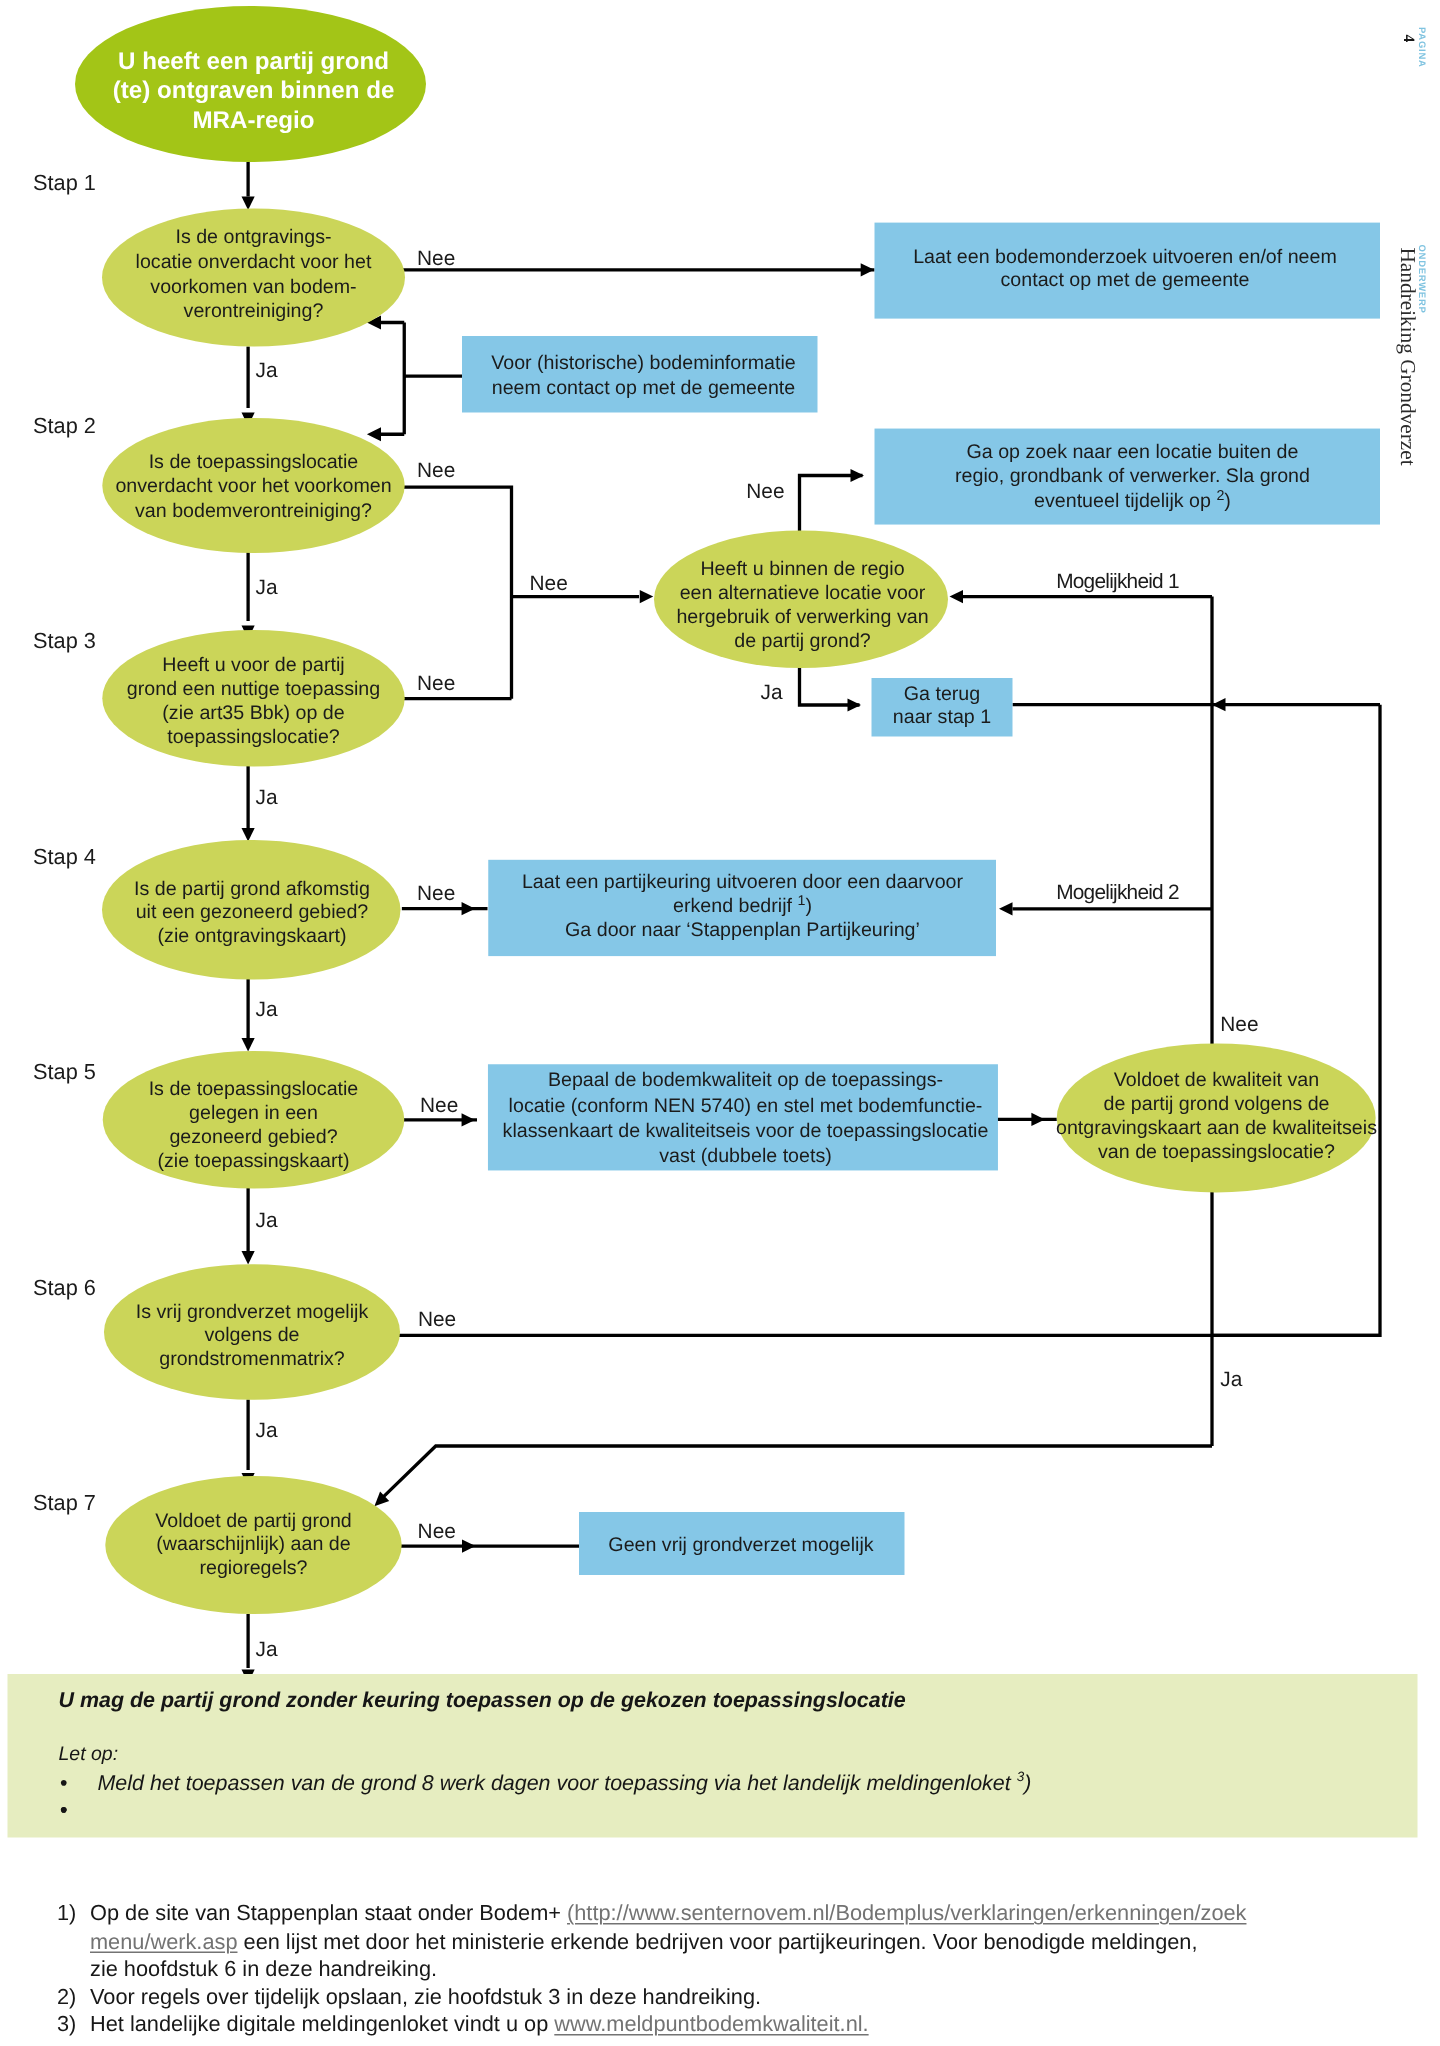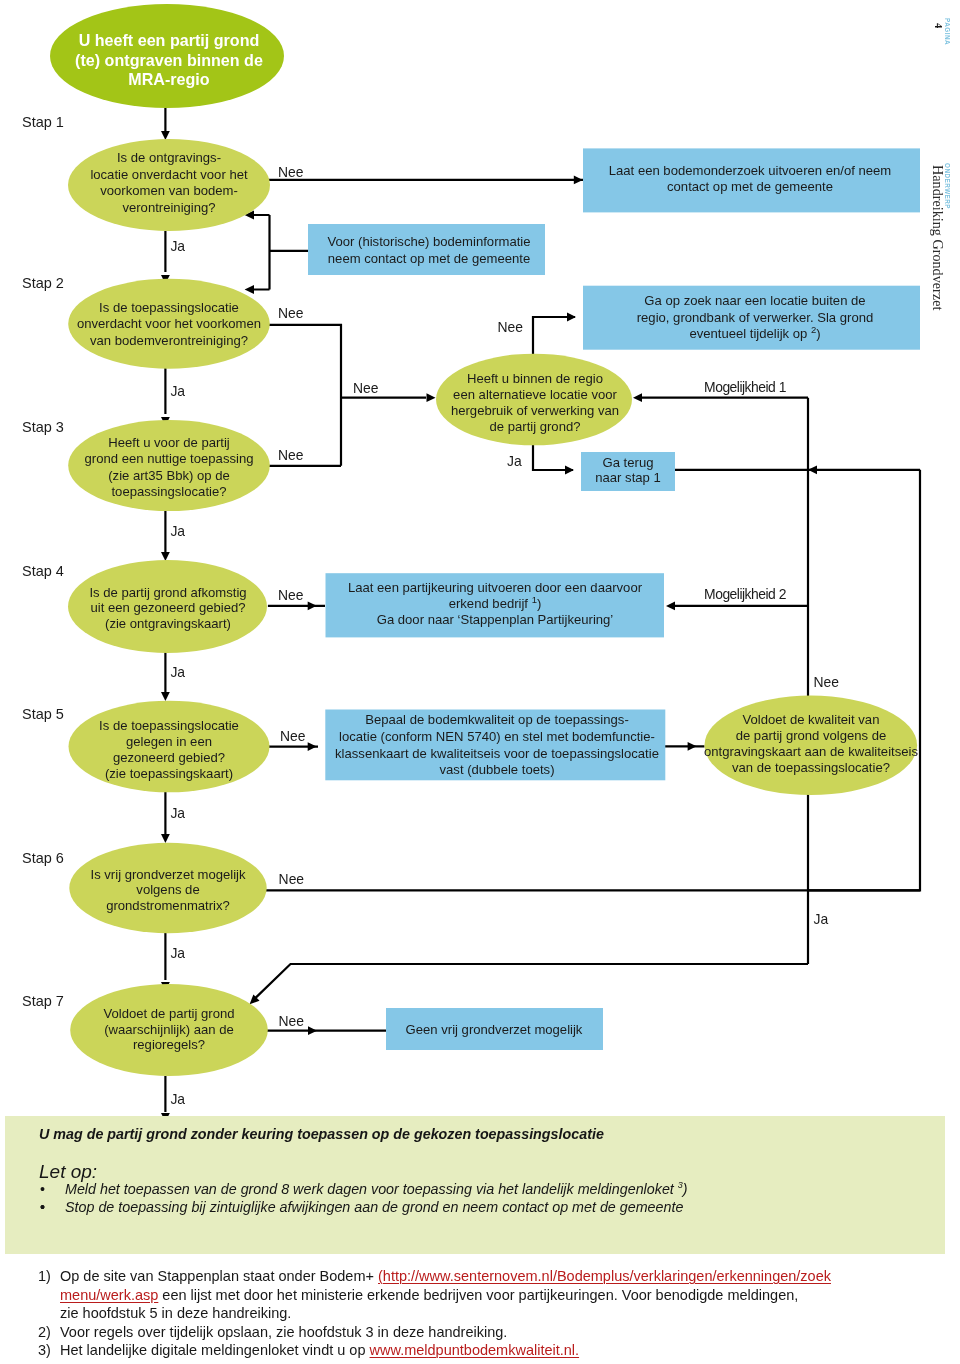--- a/index.html
+++ b/index.html
@@ -17,33 +17,33 @@
   #flow .ah{fill:#000000;}
 
   
   .sidemark{position:absolute;white-space:nowrap;transform-origin:0 0;transform:rotate(90deg);line-height:1;}
   #pagina{left:950px;top:18px;font-size:6.3px;letter-spacing:0.5px;color:#7FC3E0;font-weight:bold;font-family:"Liberation Sans",sans-serif;}
   #paginanum{left:943px;top:23px;font-size:10.5px;font-weight:bold;color:#181818;font-family:"Liberation Serif",serif;}
   #onderwerp{left:950px;top:163px;font-size:6.3px;letter-spacing:0.5px;color:#7FC3E0;font-weight:bold;font-family:"Liberation Sans",sans-serif;}
   #onderwerptitle{left:944.5px;top:165px;font-size:14.2px;color:#2b2b2b;font-family:"Liberation Serif",serif;}
 
   
-  #note{position:absolute;left:5px;top:1116px;width:940px;height:138px;background:#E6EDC0;}
+  #note{position:absolute;left:5px;top:1116px;width:940px;height:109px;background:#E6EDC0;}
   #note .ttl{position:absolute;left:34px;top:10px;font-size:14.3px;font-weight:bold;font-style:italic;color:#161616;}
-  #note .letop{position:absolute;left:34px;top:45px;font-size:19px;font-style:italic;color:#161616;}
+  #note .letop{position:absolute;left:34px;top:45px;font-size:13px;font-style:italic;color:#161616;}
   #note ul{margin:0;padding:0;list-style:none;position:absolute;left:35px;top:65px;}
   #note li{font-size:14.3px;font-style:italic;color:#161616;line-height:17.6px;position:relative;padding-left:25px;white-space:nowrap;}
   #note li .bul{position:absolute;left:0px;top:0;font-style:normal;}
   #note sup{font-size:9px;vertical-align:super;line-height:0;}
 
   
   #footnotes{position:absolute;left:38px;top:1267px;width:905px;font-size:14.5px;color:#181818;line-height:18.6px;}
   #footnotes .fn{position:relative;padding-left:22px;margin:0;}
   #footnotes .mk{position:absolute;left:0;top:0;}
-  #footnotes a{color:#b91c1c;text-decoration:underline;text-decoration-thickness:1px;text-underline-offset:1.5px;}
+  #footnotes a{color:#737373;text-decoration:underline;text-decoration-thickness:1px;text-underline-offset:1.5px;}
 </style>
 </head>
 <body>
 
 <div id="page">
   <span class="sidemark" id="pagina">PAGINA</span>
   <span class="sidemark" id="paginanum">4</span>
   <span class="sidemark" id="onderwerp">ONDERWERP</span>
   <span class="sidemark" id="onderwerptitle">Handreiking Grondverzet</span>
 
@@ -248,22 +248,22 @@
       <text class="edgelabel" x="170.4" y="1104">Ja</text>
     </g>
   </svg>
 
   <div id="note">
     <div class="ttl">U mag de partij grond zonder keuring toepassen op de gekozen toepassingslocatie</div>
     <div class="letop">Let op:</div>
     <ul>
       <li><span class="bul">•</span><span>Meld het toepassen van de grond 8 werk dagen voor toepassing via het landelijk meldingenloket </span><sup>3</sup><span>)</span></li>
       <li><span class="bul">•</span></li>
-      <li><span class="bul">•</span><span>Stop de toepassing bij zintuiglijke afwijkingen aan de grond en neem contact op met de gemeente</span></li>
+      <li><span class="bul">•</span></li>
     </ul>
   </div>
 
   <div id="footnotes">
-    <div class="fn"><span class="mk">1)</span><span>Op de site van Stappenplan staat onder Bodem+ </span><a href="#">(http://www.senternovem.nl/Bodemplus/verklaringen/erkenningen/zoek</a><br><a href="#">menu/werk.asp</a><span> een lijst met door het ministerie erkende bedrijven voor partijkeuringen. Voor benodigde meldingen,</span><br><span>zie hoofdstuk 5 in deze handreiking.</span></div>
+    <div class="fn"><span class="mk">1)</span><span>Op de site van Stappenplan staat onder Bodem+ </span><a href="#">(http://www.senternovem.nl/Bodemplus/verklaringen/erkenningen/zoek</a><br><a href="#">menu/werk.asp</a><span> een lijst met door het ministerie erkende bedrijven voor partijkeuringen. Voor benodigde meldingen,</span><br><span>zie hoofdstuk 6 in deze handreiking.</span></div>
     <div class="fn"><span class="mk">2)</span><span>Voor regels over tijdelijk opslaan, zie hoofdstuk 3 in deze handreiking.</span></div>
     <div class="fn"><span class="mk">3)</span><span>Het landelijke digitale meldingenloket vindt u op </span><a href="#">www.meldpuntbodemkwaliteit.nl.</a></div>
   </div>
 </div>
 
 </body></html>

